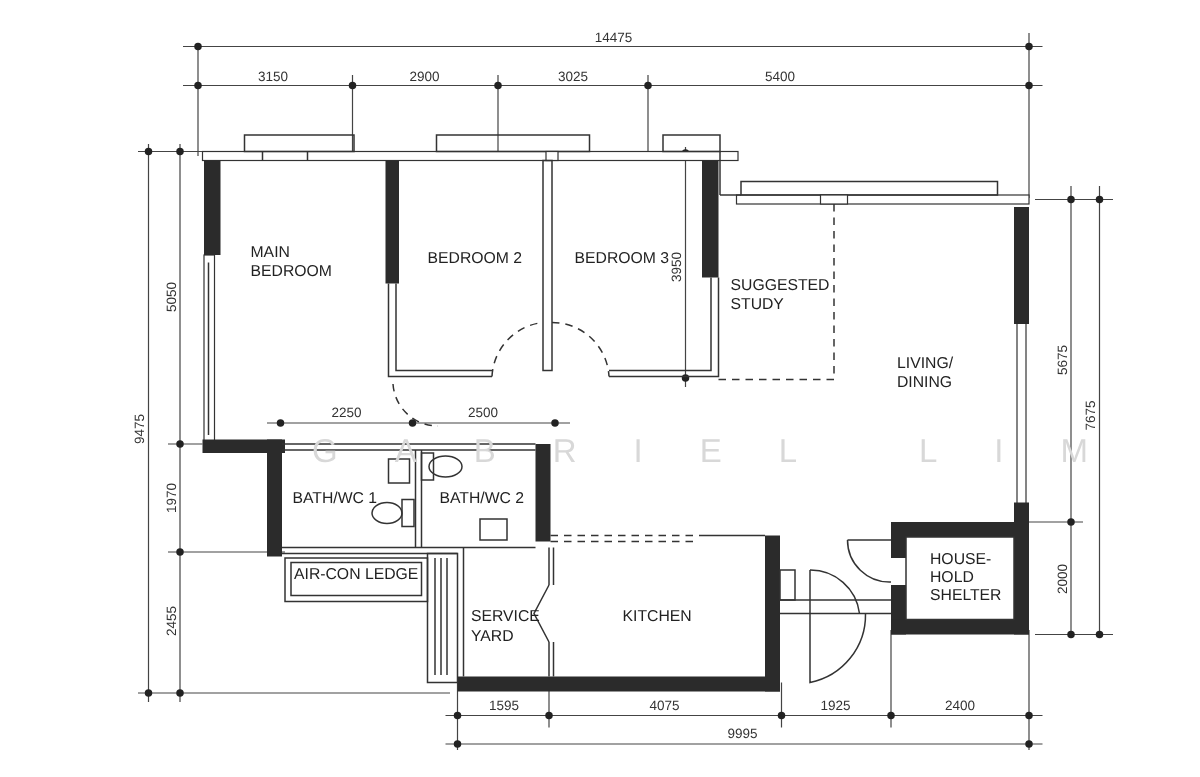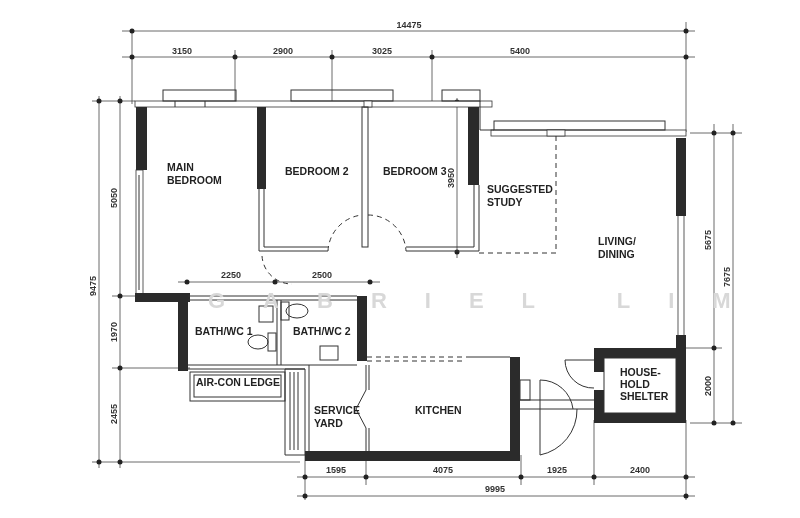--- a/index.html
+++ b/index.html
@@ -1,16 +1,16 @@
 <!DOCTYPE html>
 <html><head>
 <meta charset="utf-8">
 <style>
   html, body { margin: 0; padding: 0; background: #ffffff; }
-  #plan { position: relative; width: 800px; height: 518px; overflow: hidden; background: #ffffff; font-weight: bold; }
+  #plan { position: relative; width: 800px; height: 518px; overflow: hidden; background: #ffffff; }
   svg { position: absolute; left: 0; top: 0; }
   .dim { font-family: "Liberation Sans", sans-serif; font-size: 9px; fill: #333; }
   .room { font-family: "Liberation Sans", sans-serif; font-size: 10.5px; fill: #222; }
   .wm { font-family: "Liberation Sans", sans-serif; font-size: 22px; fill: #d8d8d8; letter-spacing: 38px; }
   .dl { stroke: #444; stroke-width: 0.8; }
   .dot { fill: #222; }
   .wall { fill: #2b2b2b; }
   .thin { stroke: #333; stroke-width: 1; fill: none; }
   .dash { stroke: #333; stroke-width: 1; fill: none; stroke-dasharray: 5 4; }
   .win { stroke: #333; stroke-width: 0.8; fill: #fff; }

